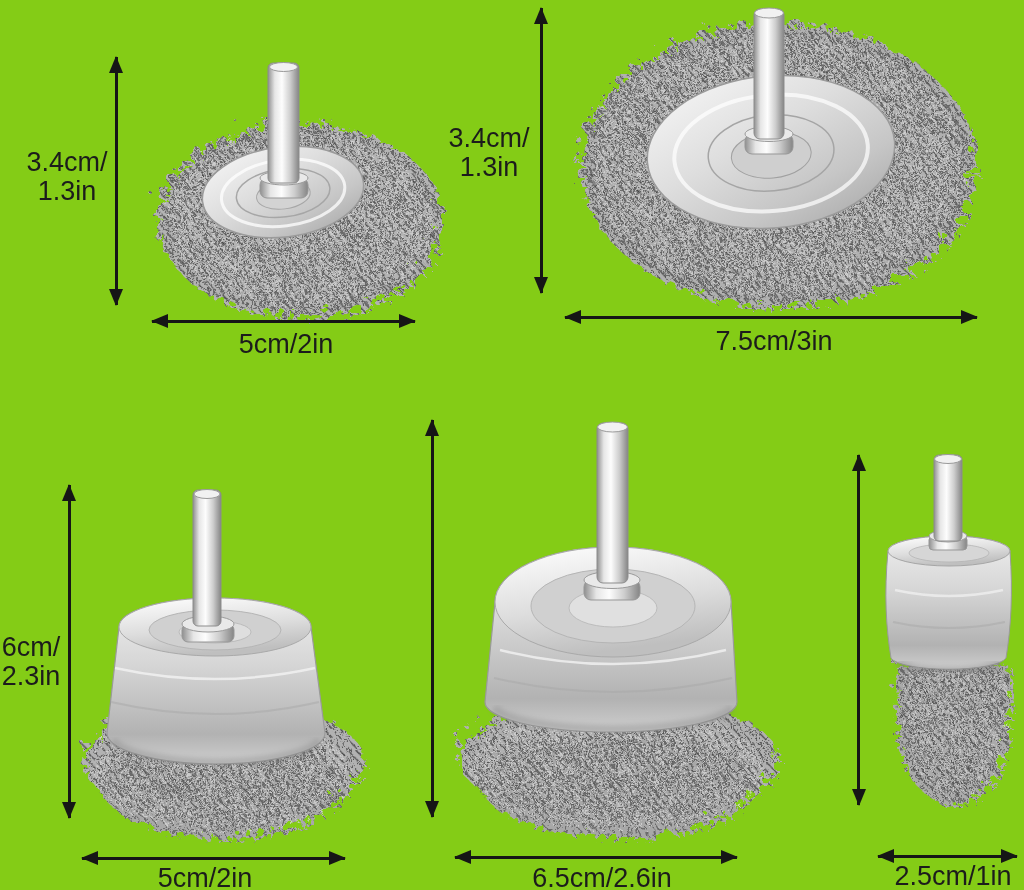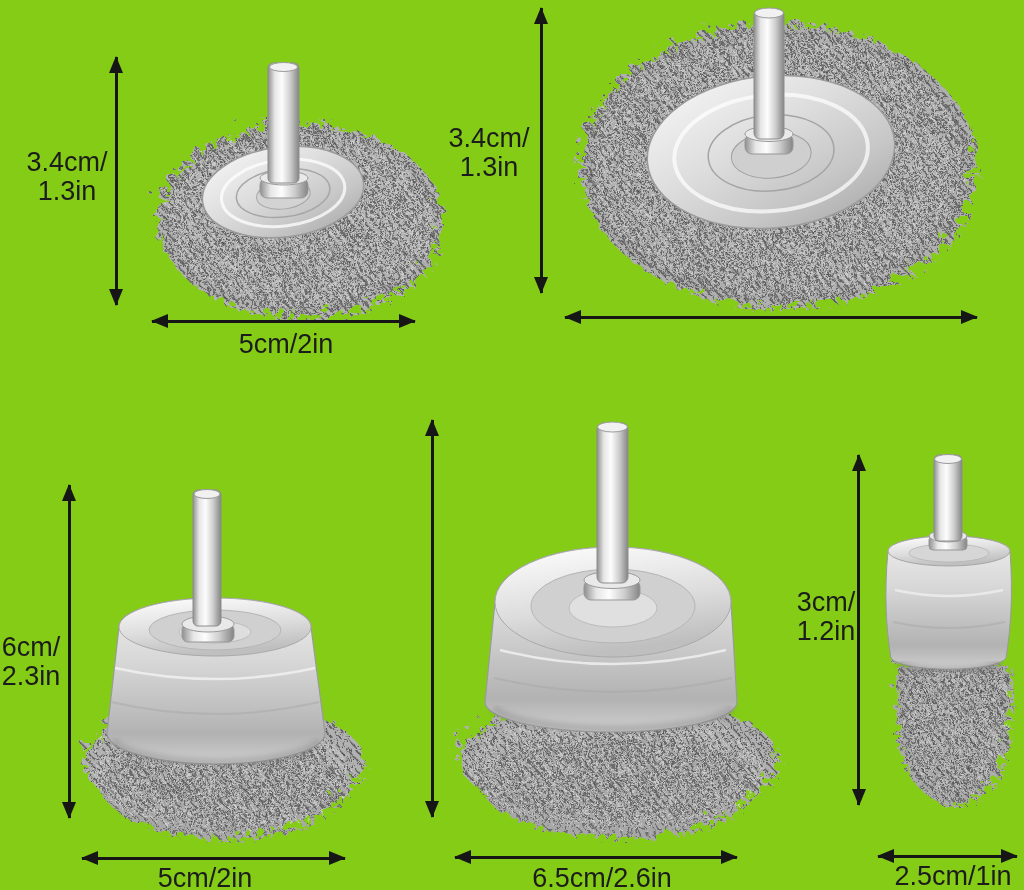--- a/index.html
+++ b/index.html
@@ -138,20 +138,21 @@
     </g>
     <g>
       <rect x="185" y="131" width="48" height="20" rx="7" fill="url(#gShank)" stroke="#979797" stroke-width="1"></rect>
       <ellipse cx="209" cy="131" rx="24" ry="7.5" fill="#eaeaea" stroke="#9a9a9a" stroke-width="1"></ellipse>
       <rect x="194" y="6" width="30" height="130" rx="6" fill="url(#gShank)" stroke="#8d8d8d" stroke-width="1"></rect>
       <ellipse cx="209" cy="10" rx="14.5" ry="5" fill="#f1f1f1" stroke="#9a9a9a" stroke-width="1"></ellipse>
     </g>
   </svg>
 
   <div class="hdim" style="left:565px;top:315.5px;width:412px"></div>
+  <div class="dim-label" style="left:674px;top:327px;width:200px">7.5cm/3in</div>
 
   <div class="vdim" style="left:67.5px;top:485px;height:333px"></div>
   <div class="dim-label" style="left:-19px;top:633px;width:100px">6cm/
 2.3in</div>
 
   <svg class="brush" style="left:55px;top:478px" width="320" height="362" viewBox="0 0 320 362">
     <g>
       <g filter="url(#fFur)">
         <ellipse cx="163" cy="278" rx="140" ry="62" fill="#b2b2b2"></ellipse>
         <ellipse cx="161" cy="302" rx="120" ry="52" fill="#a9a9a9"></ellipse>
@@ -210,22 +211,20 @@
       <ellipse cx="162" cy="172" rx="28" ry="8.5" fill="#e9e9e9" stroke="#9a9a9a" stroke-width="1"></ellipse>
       <rect x="147" y="15" width="31" height="160" rx="6" fill="url(#gShank)" stroke="#8d8d8d" stroke-width="1"></rect>
       <ellipse cx="162.5" cy="19" rx="15" ry="5" fill="#f1f1f1" stroke="#9a9a9a" stroke-width="1"></ellipse>
     </g>
   </svg>
 
   <div class="hdim" style="left:455px;top:855.5px;width:282px"></div>
   <div class="dim-label" style="left:502px;top:864px;width:200px">6.5cm/2.6in</div>
 
   <div class="vdim" style="left:857px;top:455px;height:350px"></div>
-  <div class="dim-label" style="left:776px;top:588px;width:100px">3cm/
-1.2in</div>
 
   <svg class="brush" style="left:868px;top:448px" width="156" height="362" viewBox="0 0 156 362">
     <g>
       <g filter="url(#fFur2)">
         <path d="M24 214 Q81 198 138 214 C140 260 136 300 126 322 Q104 352 80 353 Q55 352 35 320 C26 298 22 258 24 214 Z" fill="#ababab"></path>
         <path d="M24 214 Q81 198 138 214 C140 260 136 300 126 322 Q104 352 80 353 Q55 352 35 320 C26 298 22 258 24 214 Z" fill="url(#pWire)"></path>
         <path d="M28 220 Q81 206 134 220 C136 262 132 298 123 318 Q102 346 80 347 Q58 346 39 314 C31 294 27 260 28 220 Z" fill="url(#pWireD)" opacity="0.85"></path>
       </g>
       <g filter="url(#fFur)">
         <path d="M30 222 Q81 210 132 222 C134 260 130 296 121 314 Q100 342 80 343 Q60 342 42 312 C34 292 30 258 30 222 Z" fill="url(#pWireL)" opacity="0.9"></path>

